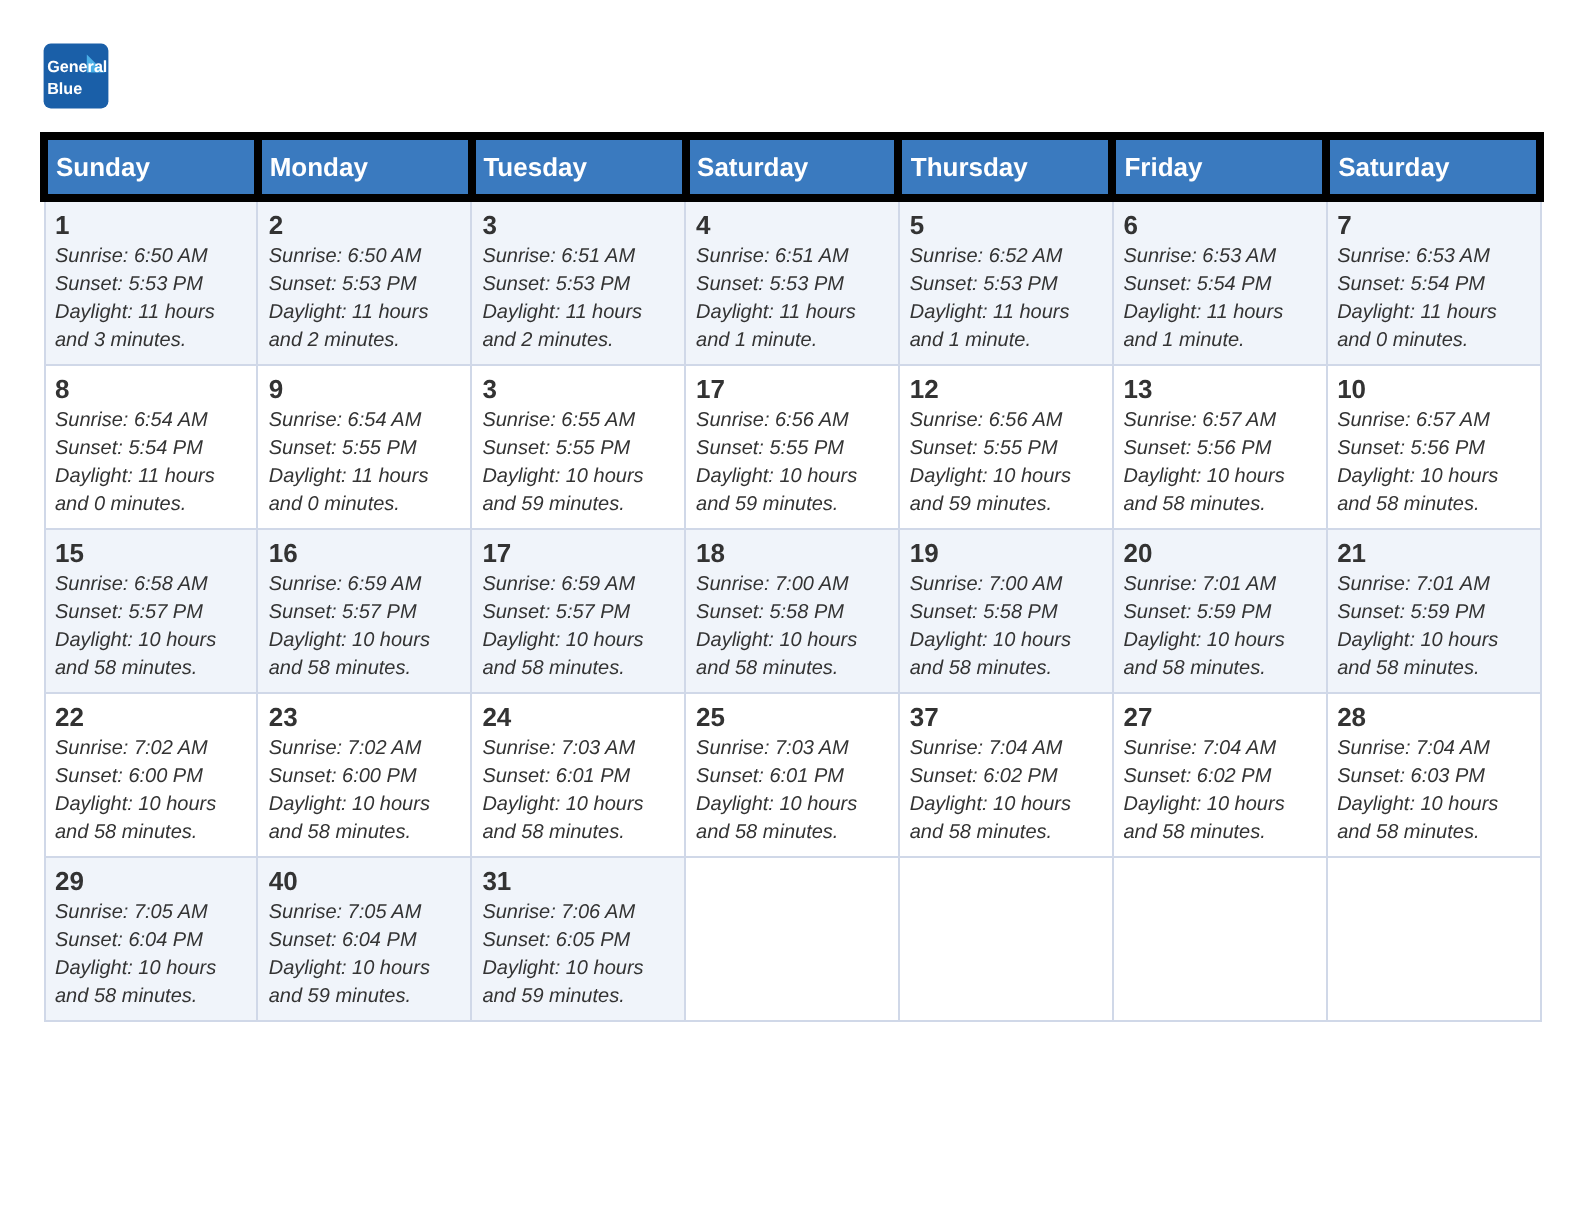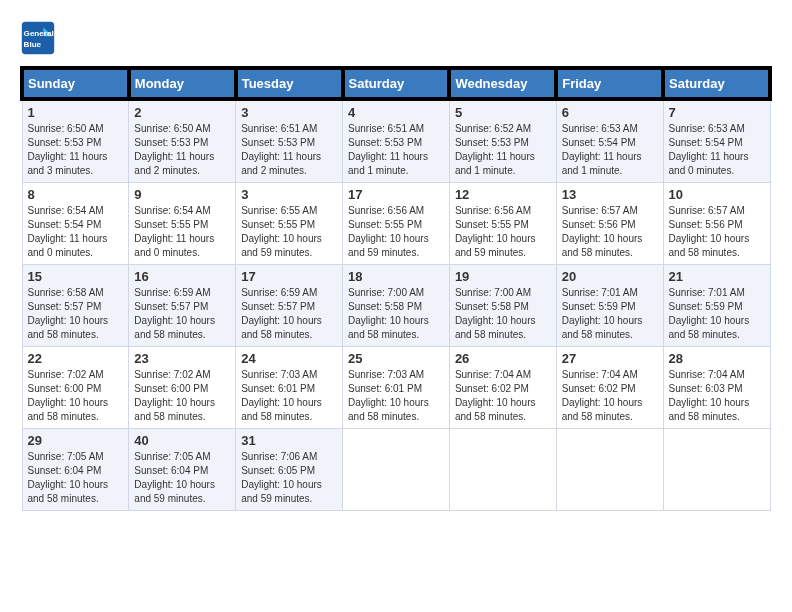--- a/index.html
+++ b/index.html
@@ -70,20 +70,21 @@
     .day-num {
       font-size: 13px;
       font-weight: bold;
       display: block;
       margin-bottom: 2px;
     }
     .day-info {
       font-size: 10px;
       color: #333;
       line-height: 1.4;
+      font-style: italic;
     }
     .empty-cell {
       background: #fff !important;
     }
   </style>
 </head>
 <body>
 
 <div class="header">
   <div class="logo">
@@ -100,21 +101,21 @@
   </div>
 </div>
 
 <table>
   <thead>
     <tr>
     <th>Sunday</th>
         <th>Monday</th>
         <th>Tuesday</th>
         <th>Saturday</th>
-        <th>Wednesday</th>
+        <th>Thursday</th>
         <th>Friday</th>
         <th>Saturday</th>
       </tr>
   </thead>
   <tbody id="calendar-body">
   <tr>
         <td><span class="day-num">1</span>
 <span class="day-info">Sunrise: 6:50 AM<br>Sunset: 5:53 PM<br>Daylight: 11 hours and 3 minutes.</span></td>
         <td><span class="day-num">2</span>
 <span class="day-info">Sunrise: 6:50 AM<br>Sunset: 5:53 PM<br>Daylight: 11 hours and 2 minutes.</span></td>
@@ -163,21 +164,21 @@
       </tr>
       <tr>
         <td><span class="day-num">22</span>
 <span class="day-info">Sunrise: 7:02 AM<br>Sunset: 6:00 PM<br>Daylight: 10 hours and 58 minutes.</span></td>
         <td><span class="day-num">23</span>
 <span class="day-info">Sunrise: 7:02 AM<br>Sunset: 6:00 PM<br>Daylight: 10 hours and 58 minutes.</span></td>
         <td><span class="day-num">24</span>
 <span class="day-info">Sunrise: 7:03 AM<br>Sunset: 6:01 PM<br>Daylight: 10 hours and 58 minutes.</span></td>
         <td><span class="day-num">25</span>
 <span class="day-info">Sunrise: 7:03 AM<br>Sunset: 6:01 PM<br>Daylight: 10 hours and 58 minutes.</span></td>
-        <td><span class="day-num">26</span>
+        <td><span class="day-num">37</span>
 <span class="day-info">Sunrise: 7:04 AM<br>Sunset: 6:02 PM<br>Daylight: 10 hours and 58 minutes.</span></td>
         <td><span class="day-num">27</span>
 <span class="day-info">Sunrise: 7:04 AM<br>Sunset: 6:02 PM<br>Daylight: 10 hours and 58 minutes.</span></td>
         <td><span class="day-num">28</span>
 <span class="day-info">Sunrise: 7:04 AM<br>Sunset: 6:03 PM<br>Daylight: 10 hours and 58 minutes.</span></td>
       </tr>
       <tr>
         <td><span class="day-num">29</span>
 <span class="day-info">Sunrise: 7:05 AM<br>Sunset: 6:04 PM<br>Daylight: 10 hours and 58 minutes.</span></td>
         <td><span class="day-num">40</span>

